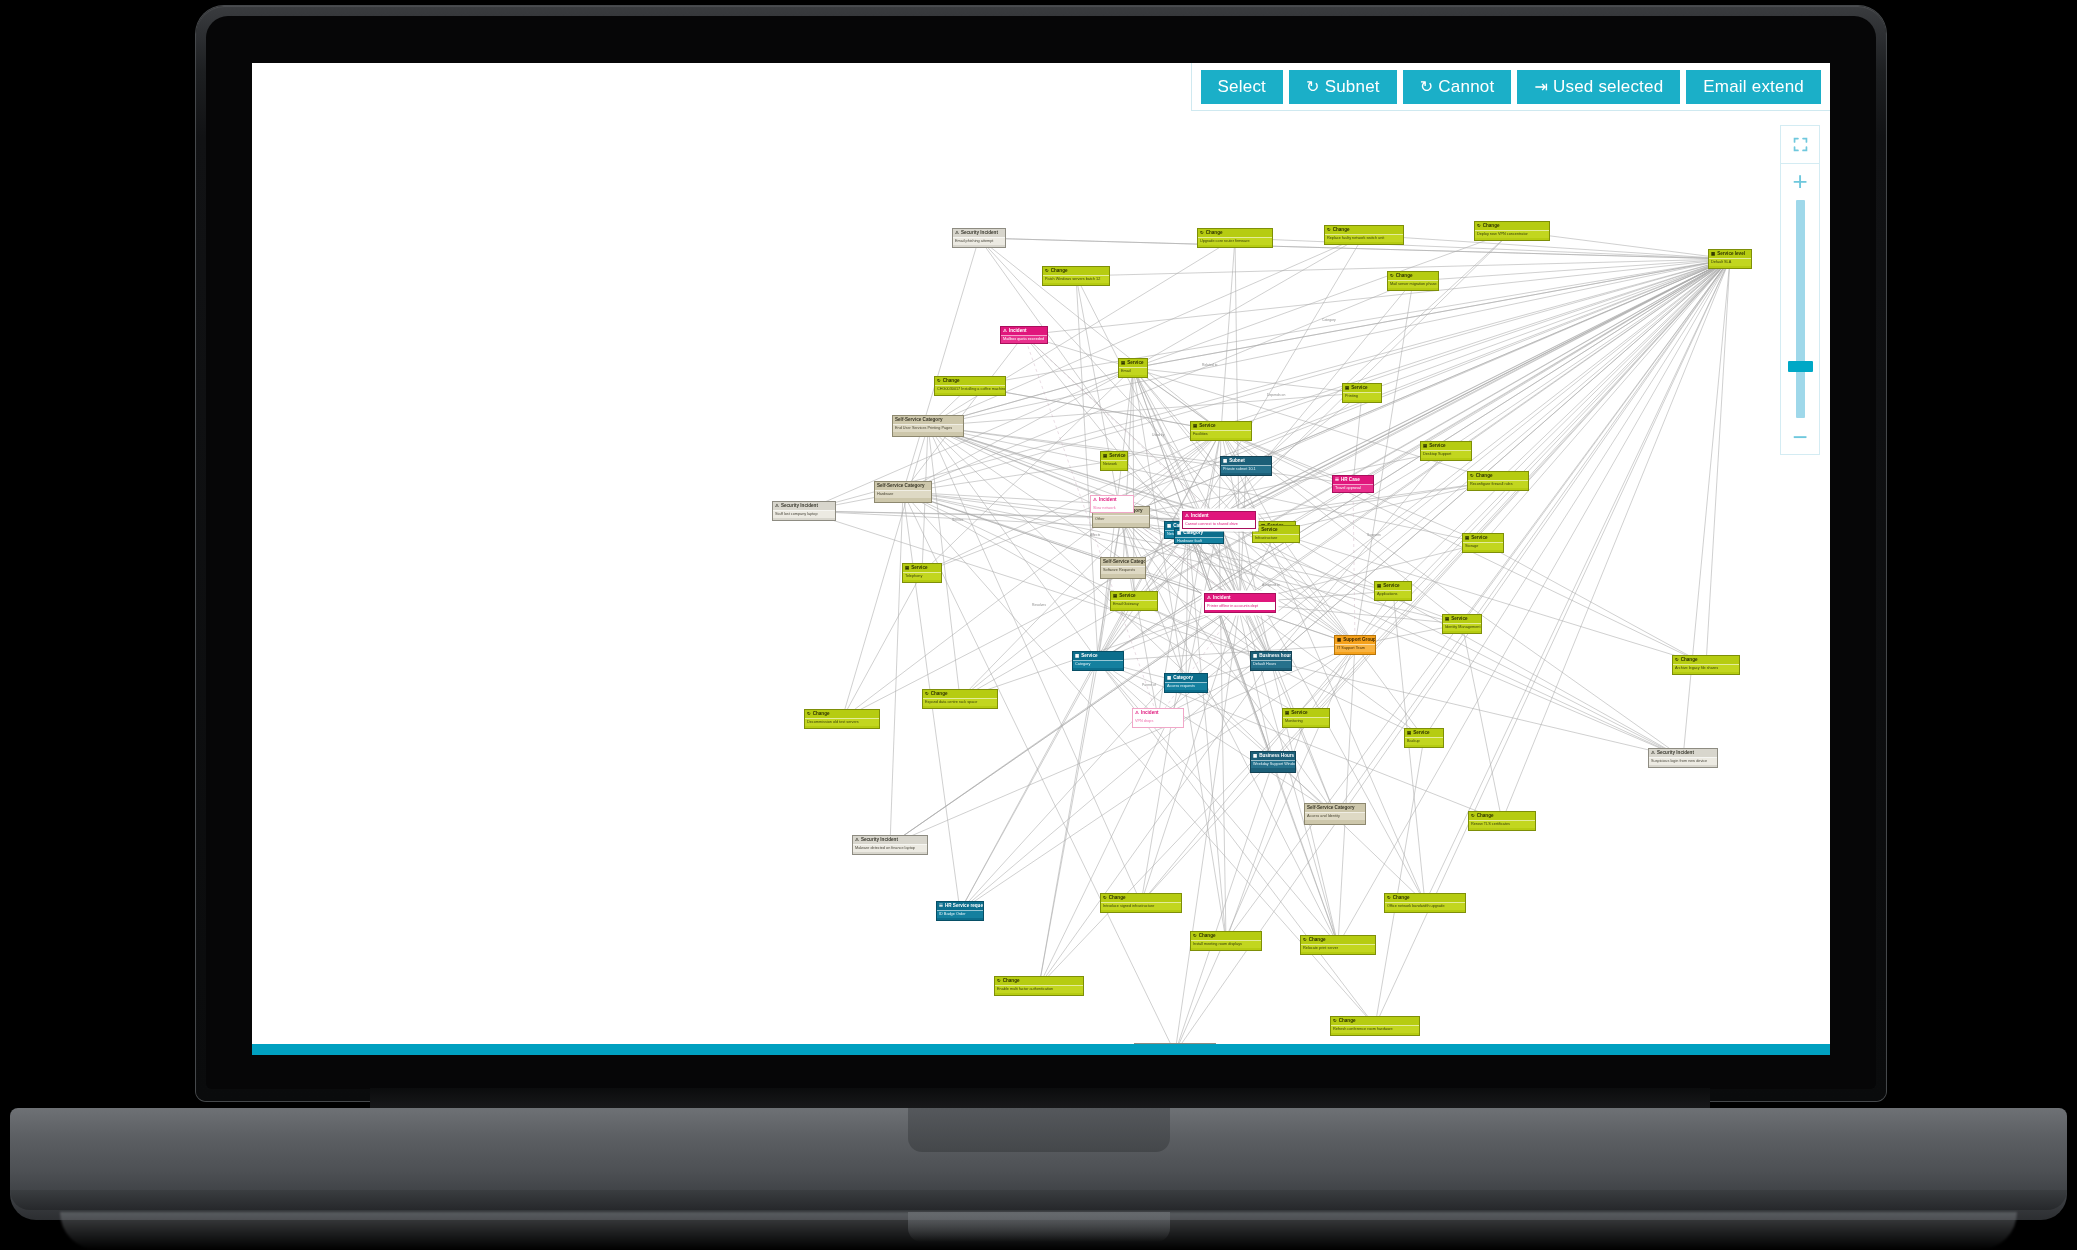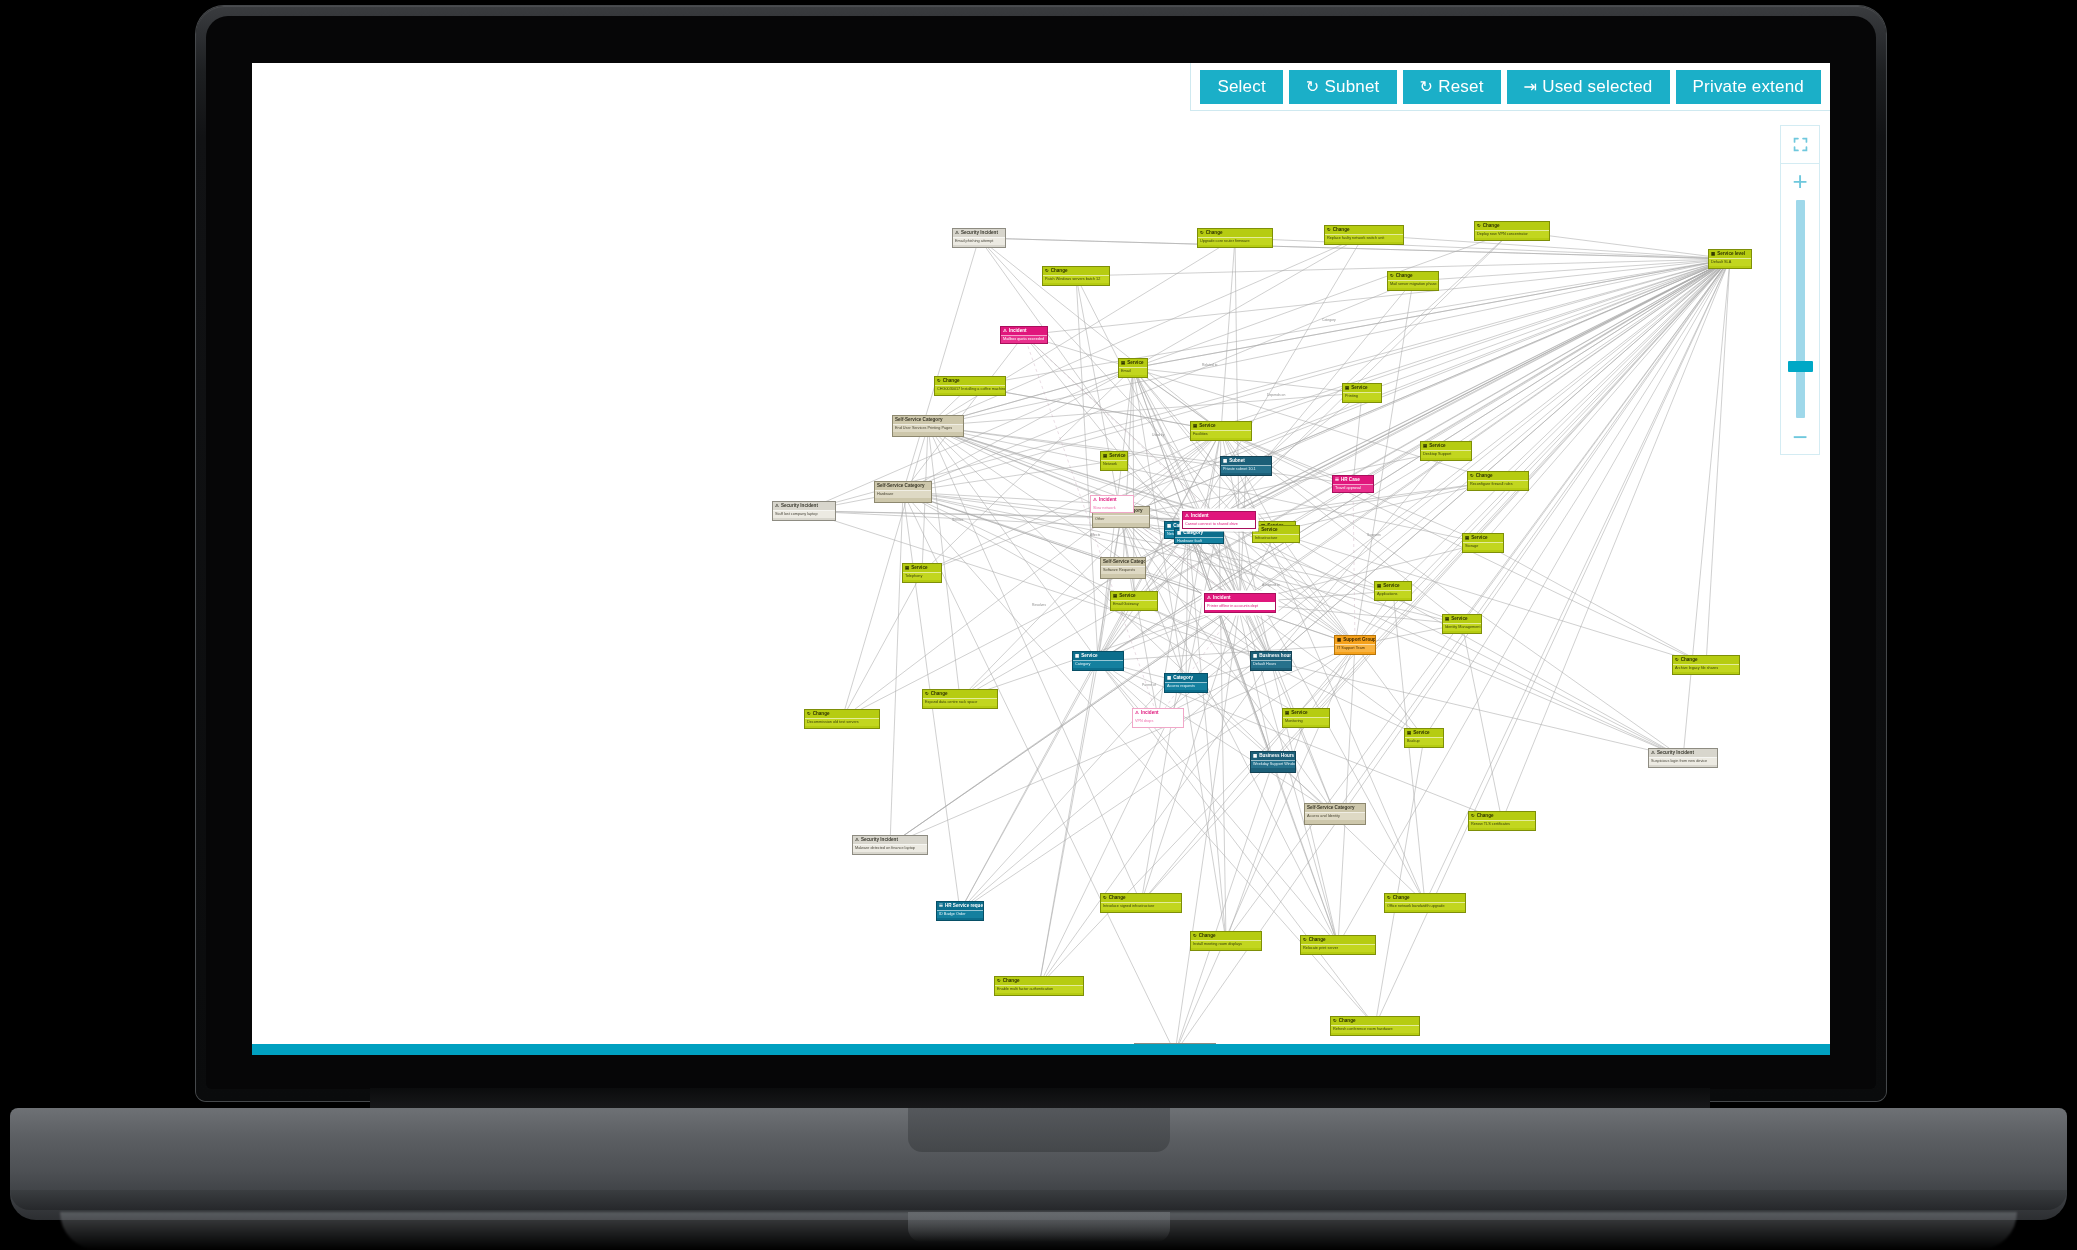--- a/index.html
+++ b/index.html
@@ -961,28 +961,28 @@
     <div class="toolbar" id="toolbar">
         <button class="tb-btn">
           <span>Select</span>
         </button>
         <button class="tb-btn">
           <span class="tb-ico">↻</span>
           <span>Subnet</span>
         </button>
         <button class="tb-btn">
           <span class="tb-ico">↻</span>
-          <span>Reset</span>
+          <span>Cannot</span>
         </button>
         <button class="tb-btn">
           <span class="tb-ico">⇥</span>
           <span>Used selected</span>
         </button>
         <button class="tb-btn">
-          <span>Private extend</span>
+          <span>Email extend</span>
         </button>
       </div>
 
     <div class="zoom-panel">
       <div class="zp-full">
         <svg width="17" height="17" viewBox="0 0 20 20">
           <g stroke="#6fc8dd" stroke-width="2" fill="none" stroke-linecap="round">
             <path d="M3 7 V3 H7"></path>
               <path d="M13 3 H17 V7"></path>
             <path d="M17 13 V17 H13"></path>

